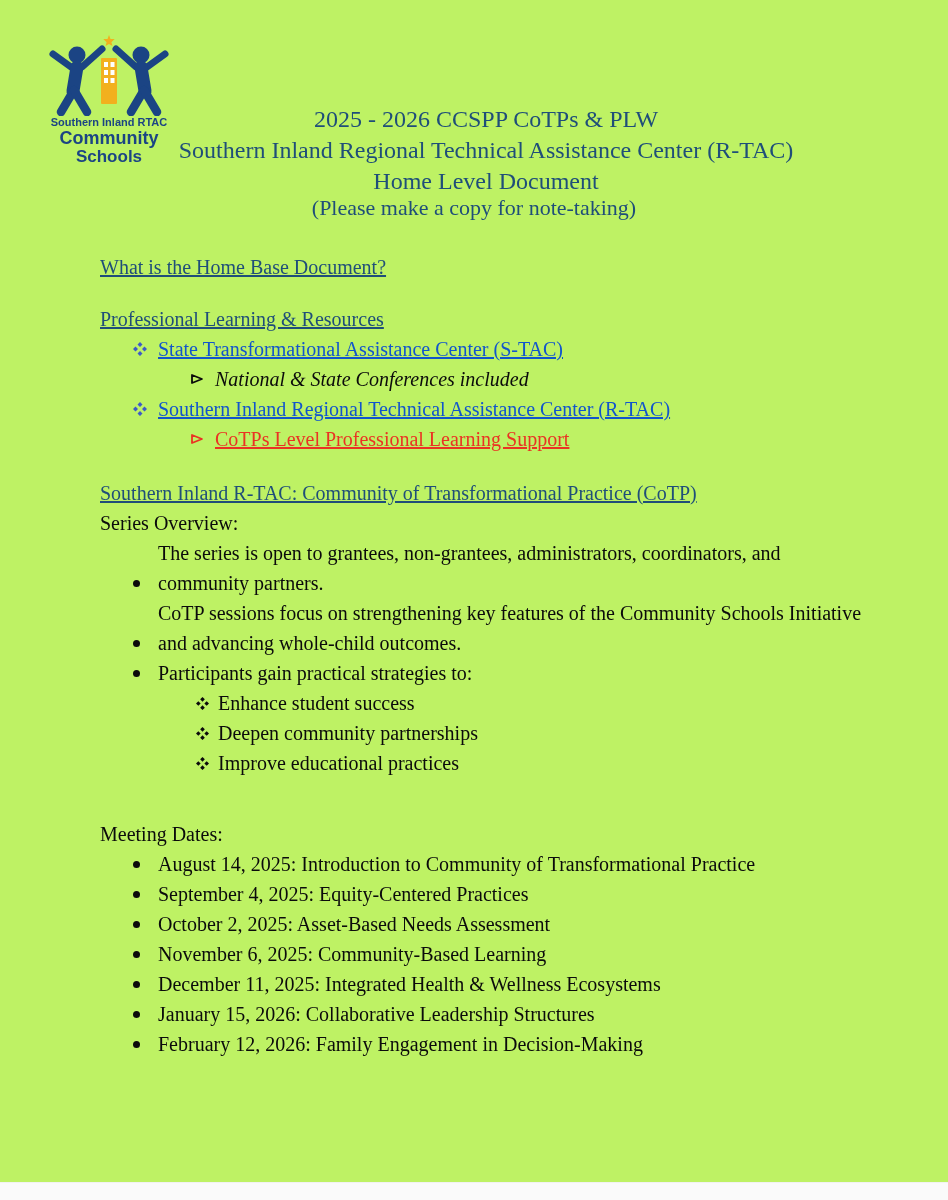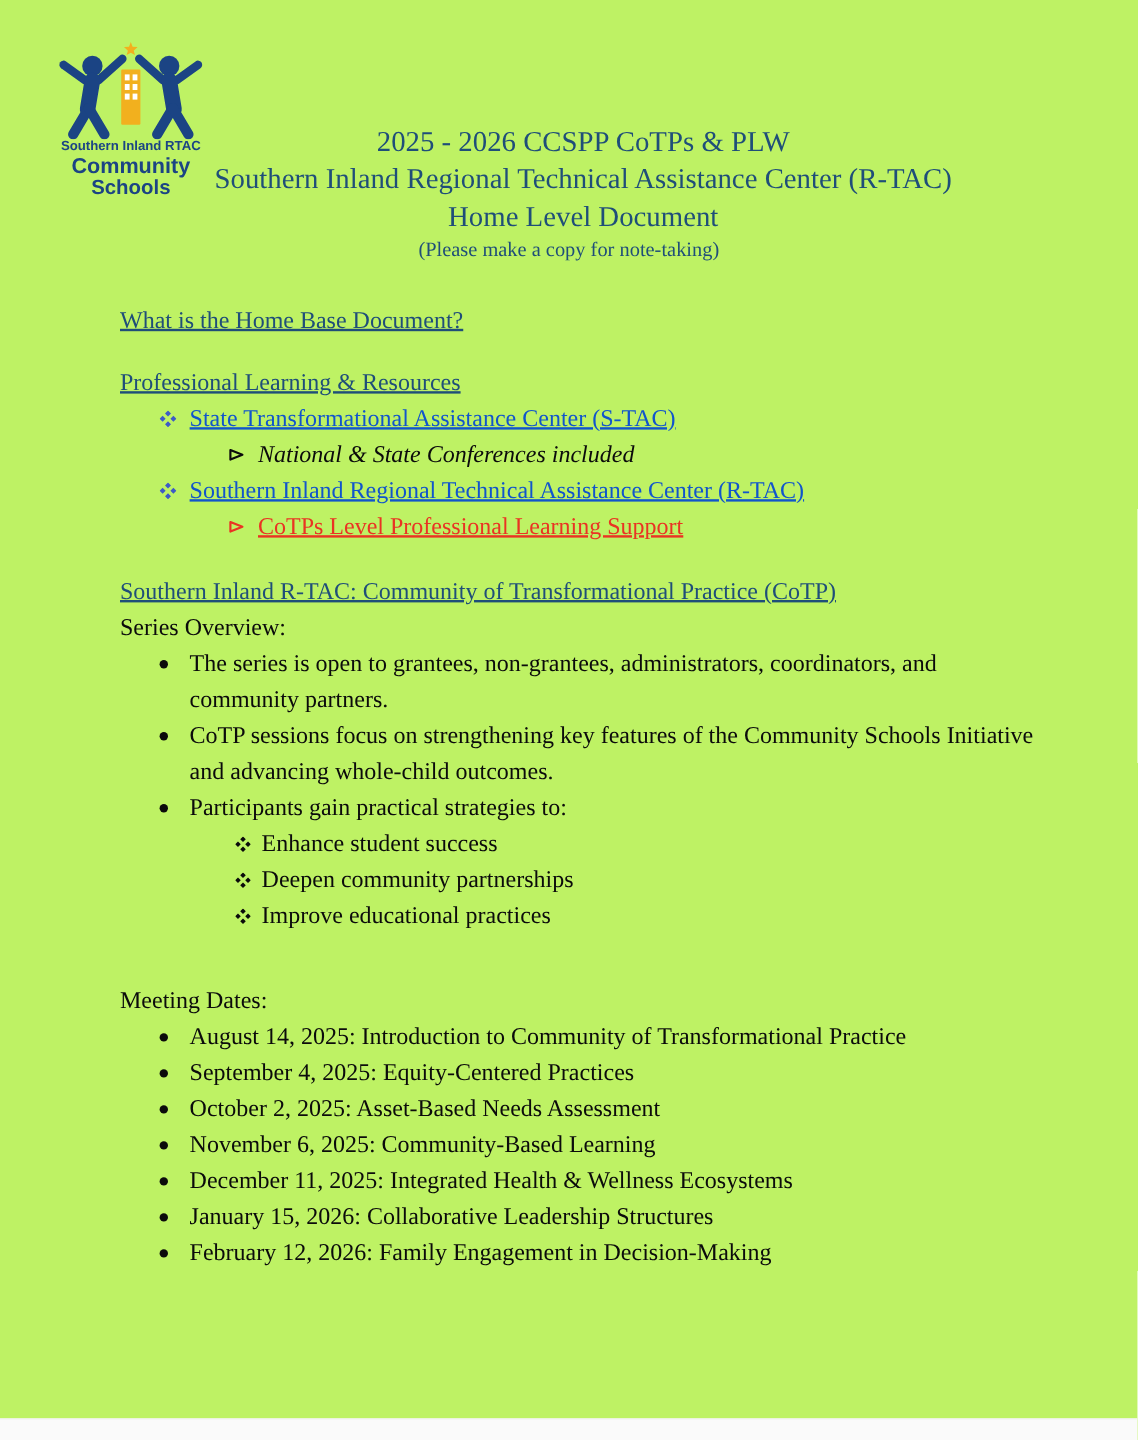--- a/index.html
+++ b/index.html
@@ -14,34 +14,34 @@
   
   .logo{position:absolute;left:36px;top:34px;width:146px;text-align:center;
         font-family:"Liberation Sans","DejaVu Sans",sans-serif;color:#1b4484;}
   .logo svg{display:block;margin:0 auto;}
   .logo-t1{font-size:11px;font-weight:bold;line-height:13px;letter-spacing:0;}
   .logo-t2{font-size:18px;font-weight:bold;line-height:19px;}
   .logo-t3{font-size:17px;font-weight:bold;line-height:18px;}
   
   .header{padding-top:104px;text-align:center;color:#1f4e79;}
   .title-line{font-size:24px;line-height:31px;padding-left:24px;}
-  .subtitle{font-size:17px;line-height:22px;color:#1f4e79;}
+  .subtitle{font-size:22px;line-height:22px;color:#1f4e79;}
   
   .content{margin:33px 0 0 100px;width:762px;font-size:20px;line-height:30px;}
   a{cursor:pointer;}
   .navy-link{color:#1f4e79;text-decoration:underline;}
   .blue-link{color:#1155cc;text-decoration:underline;}
   .red-link{color:#ea3323;text-decoration:underline;}
   .plain{color:#0b0b0b;}
   .italic{font-style:italic;}
   .sp-plr{margin-top:22px;}
   .sp-cotp{margin-top:24px;}
   .sp-meet{margin-top:41px;}
   
-  .row{display:flex;align-items:flex-start;}
+  .row{display:flex;align-items:flex-end;}
   .marker{flex:none;line-height:30px;display:flex;align-items:center;height:30px;}
   .m-l1{margin-left:33px;width:25px;}       
   .m-l2{margin-left:90px;width:25px;}       
   .m-l2b{margin-left:96px;width:22px;}      
   .row .txt{flex:1;min-width:0;}
   .dot{width:7px;height:7px;border-radius:50%;background:#0b0b0b;display:inline-block;}
   .diamond-blue{color:#3d5bc6;}
   .diamond-black{color:#0b0b0b;}
   .arrow-black{color:#0b0b0b;}
   .arrow-red{color:#ea3323;}

